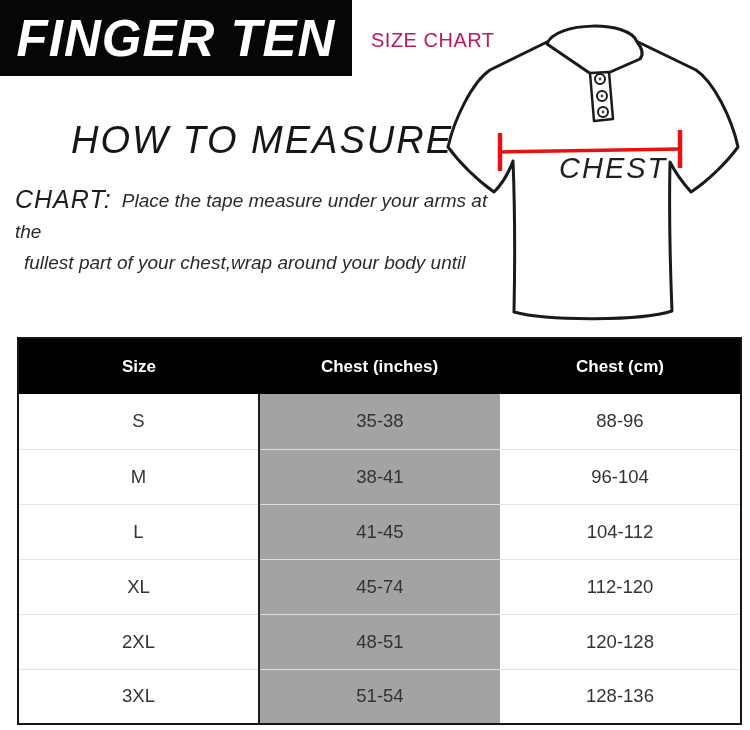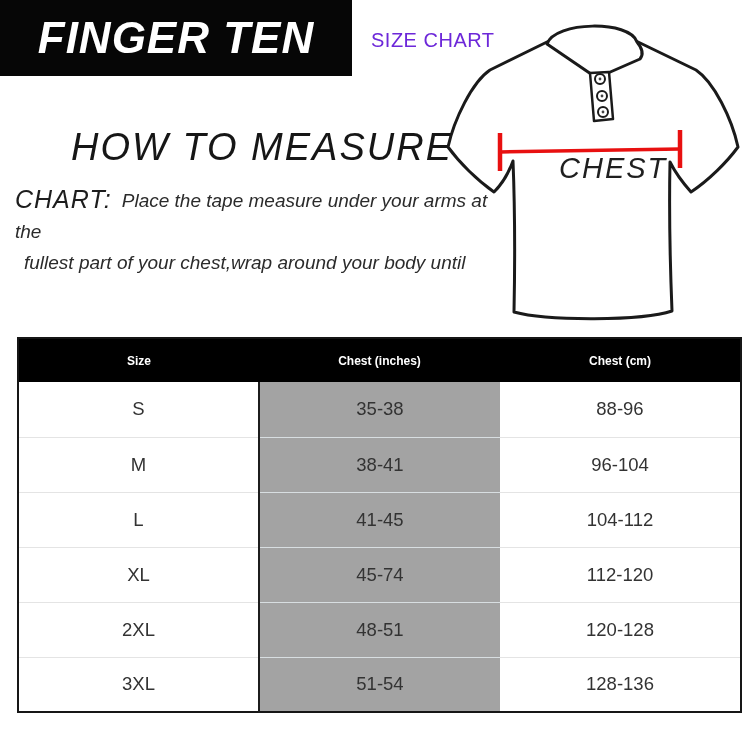--- a/index.html
+++ b/index.html
@@ -13,43 +13,42 @@
 
   
   .logo-box {
     position: absolute; left: 0; top: 0;
     width: 352px; height: 76px;
     background: #060606;
     display: flex; align-items: center; justify-content: center;
   }
   .logo-text {
     color: #ffffff;
-    font-size: 44px;
+    font-size: 51px;
     font-weight: bold;
     font-style: italic;
     letter-spacing: 1px;
     white-space: nowrap;
   }
   .size-chart-label {
     position: absolute; left: 371px; top: 29px;
     font-size: 20px;
-    color: #6d28d9;
+    color: #be185d;
     font-stretch: condensed;
     letter-spacing: 0.5px;
   }
 
   
   .howto-heading {
     position: absolute; left: 71px; top: 119px;
     font-size: 38px;
     font-style: italic;
     color: #161616;
     letter-spacing: 2px;
     white-space: nowrap;
-    margin-top: 7px;
   }
   .measure-block {
     position: absolute; left: 15px; top: 184px;
     width: 490px;
     font-style: italic;
     font-size: 19px;
     line-height: 31px;
     color: #2b2b2b;
   }
   .measure-term {
@@ -79,22 +78,22 @@
   .size-table {
     position: absolute; left: 17px; top: 337px;
     width: 725px;
     border-collapse: collapse;
     table-layout: fixed;
     border: 2px solid #161616;
   }
   .size-table th {
     background: #000000;
     color: #ffffff;
-    height: 44px;
-    font-size: 12px;
+    height: 56px;
+    font-size: 17px;
     font-weight: bold;
     font-stretch: condensed;
     text-align: center;
   }
   .size-table td {
     height: 55px;
     text-align: center;
     vertical-align: middle;
     font-size: 18.5px;
     color: #333333;

